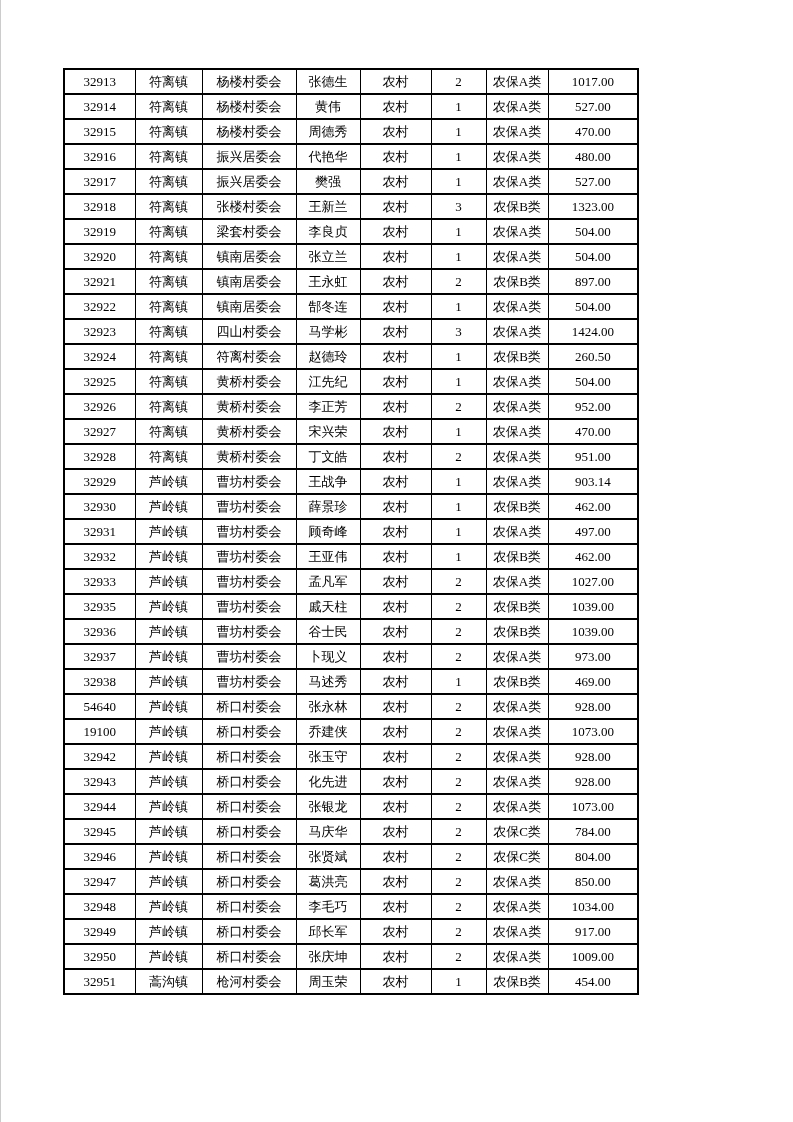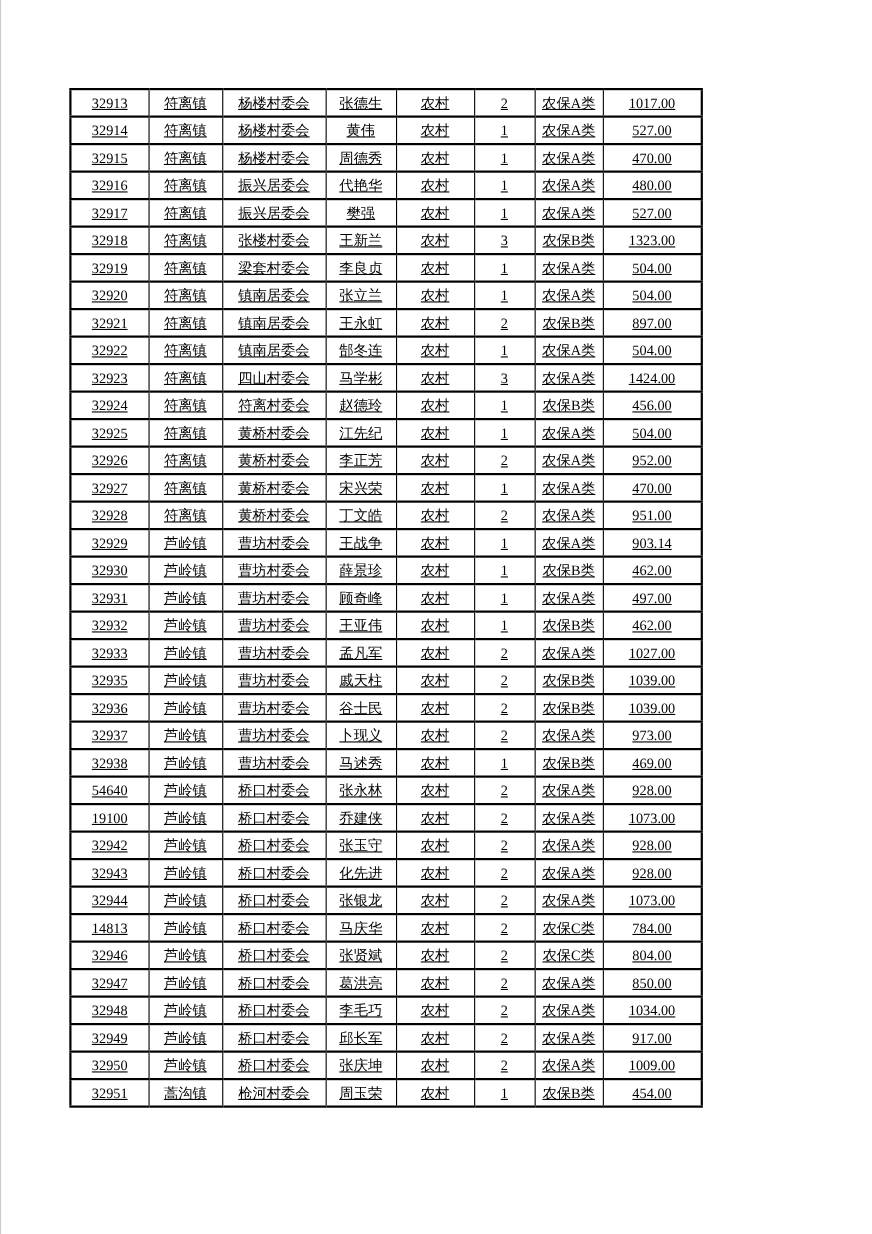--- a/index.html
+++ b/index.html
@@ -14,26 +14,25 @@
     background:var(--page-bg);
     font-family:"Liberation Serif","DejaVu Serif",serif;
     position:relative;
     overflow:hidden;
   }
   .page-edge{
     position:absolute;left:0;top:0;width:1px;height:1122px;
     background:var(--edge-color);
   }
   table.grid{
-    position:absolute;left:63px;top:80px;
+    position:absolute;left:63px;top:68px;
     width:574px;
     border-collapse:collapse;
     table-layout:fixed;
     border:2px solid var(--border-color);
-    text-decoration:underline;
   }
   table.grid td{
     border-left:1px solid var(--border-color);
     border-right:1px solid var(--border-color);
     border-top:2px solid var(--border-color);
     border-bottom:2px solid var(--border-color);
     height:23px;
     line-height:23px;
     padding:0;
     text-align:center;
@@ -180,21 +179,21 @@
         <td>1424.00</td>
       </tr>
       <tr>
         <td>32924</td>
         <td>符离镇</td>
         <td>符离村委会</td>
         <td>赵德玲</td>
         <td>农村</td>
         <td>1</td>
         <td>农保B类</td>
-        <td>456.00</td>
+        <td>260.50</td>
       </tr>
       <tr>
         <td>32925</td>
         <td>符离镇</td>
         <td>黄桥村委会</td>
         <td>江先纪</td>
         <td>农村</td>
         <td>1</td>
         <td>农保A类</td>
         <td>504.00</td>
@@ -363,21 +362,21 @@
         <td>32944</td>
         <td>芦岭镇</td>
         <td>桥口村委会</td>
         <td>张银龙</td>
         <td>农村</td>
         <td>2</td>
         <td>农保A类</td>
         <td>1073.00</td>
       </tr>
       <tr>
-        <td>14813</td>
+        <td>32945</td>
         <td>芦岭镇</td>
         <td>桥口村委会</td>
         <td>马庆华</td>
         <td>农村</td>
         <td>2</td>
         <td>农保C类</td>
         <td>784.00</td>
       </tr>
       <tr>
         <td>32946</td>

